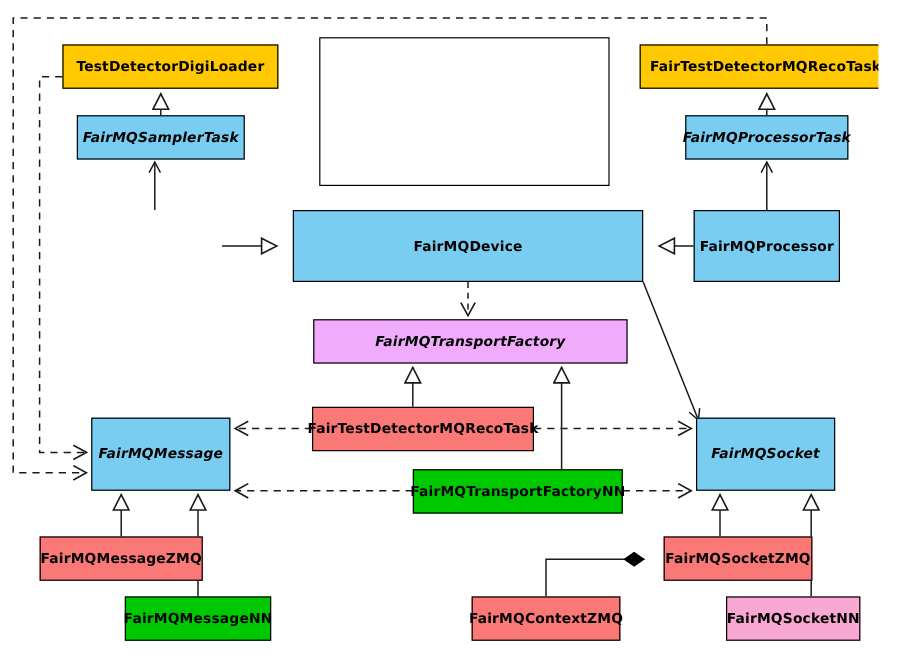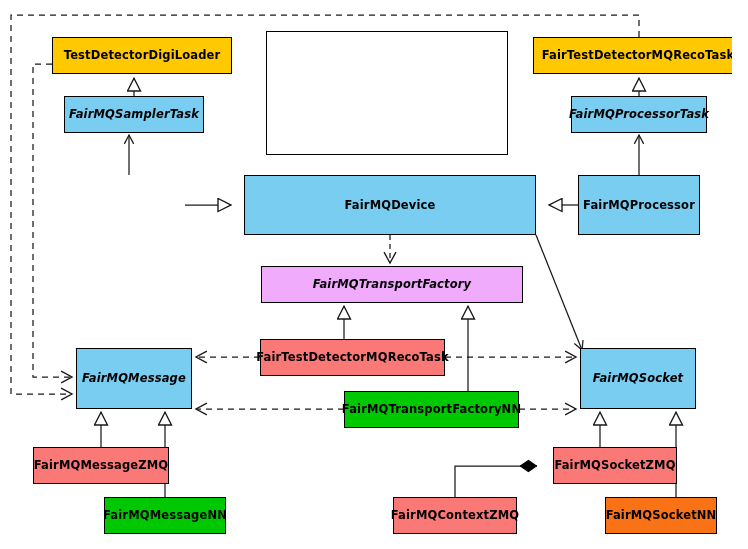--- a/index.html
+++ b/index.html
@@ -166,15 +166,15 @@
   <div class="node abstract" style="left:580px; top:348px; width:116px; height:61px; background:#79CDF0;">FairMQSocket</div>
 
   <div class="node" style="left:33px; top:447px; width:136px; height:37px; background:#FA7876;">FairMQMessageZMQ</div>
 
   <div class="node" style="left:104px; top:497px; width:122px; height:37px; background:#00C800;">FairMQMessageNN</div>
 
   <div class="node" style="left:553px; top:447px; width:124px; height:37px; background:#FA7876;">FairMQSocketZMQ</div>
 
   <div class="node" style="left:393px; top:497px; width:124px; height:37px; background:#FA7876;">FairMQContextZMQ</div>
 
-  <div class="node" style="left:605px; top:497px; width:112px; height:37px; background:#f97316;">FairMQSocketNN</div>
+  <div class="node" style="left:605px; top:497px; width:112px; height:37px; background:#f9a8d4;">FairMQSocketNN</div>
 
 </div>
 
 </body></html>

